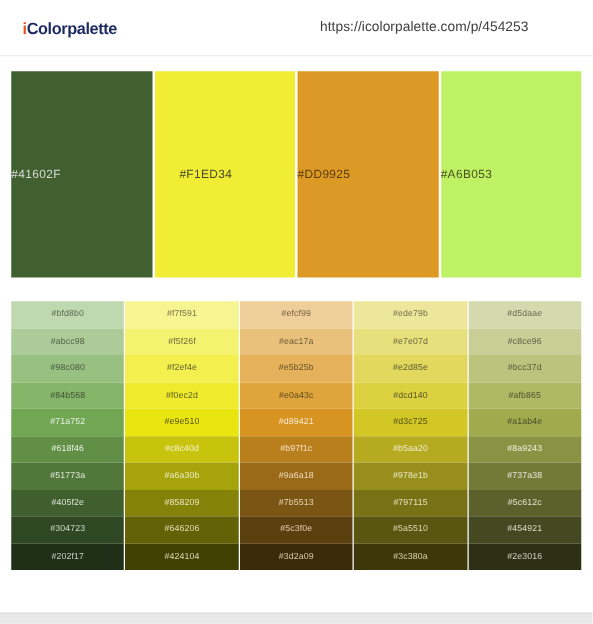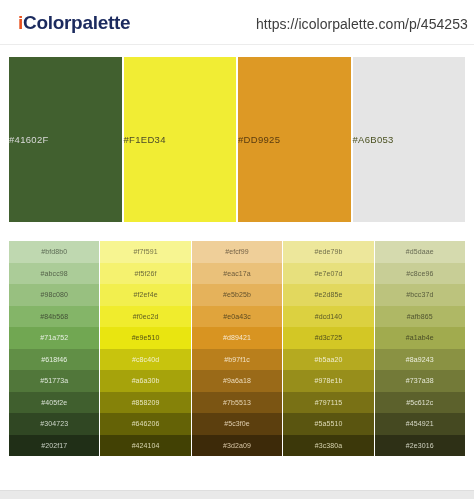--- a/index.html
+++ b/index.html
@@ -27,37 +27,37 @@
   .header {
     position: relative;
     height: 44px;
     background: #ffffff;
     border-bottom: 1px solid #ececec;
     display: flex;
     align-items: center;
   }
   .logo {
     margin-left: 18px;
-    font-size: 19px;
+    font-size: 13px;
     font-weight: bold;
     letter-spacing: -0.3px;
     white-space: nowrap;
     line-height: 1;
   }
   .logo .logo-i {
     color: #e8521e;
   }
   .logo .logo-rest {
     color: #1b2a5e;
   }
   .url {
     position: absolute;
     left: 256px;
     top: 16px;
-    font-size: 14px;
+    font-size: 11px;
     color: #3d3d3d;
     white-space: nowrap;
     letter-spacing: 0.05px;
   }
 
   
   .swatch-strip {
     position: absolute;
     left: 9px;
     top: 57px;
@@ -128,26 +128,26 @@
       <span class="logo-i" style="color: rgb(232, 82, 30);">i</span><span class="logo-rest" style="color: rgb(27, 42, 94);">Colorpalette</span>
     </div>
     <div class="url">https://icolorpalette.com/p/454253</div>
   </div>
 
   <div class="swatch-strip">
     <div class="swatch" style="background: rgb(65, 96, 47);">
       <span class="swatch-label" style="color: rgb(217, 217, 217);">#41602F</span>
     </div>
     <div class="swatch" style="background: rgb(241, 237, 52);">
-      <span class="swatch-label" style="color: rgb(74, 74, 42);">#F1ED34</span>
+      <span class="swatch-label" style="color: rgb(74, 74, 42); margin-left: 20px;">#F1ED34</span>
     </div>
     <div class="swatch" style="background: rgb(221, 153, 37);">
       <span class="swatch-label" style="color: rgb(90, 60, 16);">#DD9925</span>
     </div>
-    <div class="swatch" style="background: #e5e5e5;">
+    <div class="swatch" style="background: #bef264;">
       <span class="swatch-label" style="color: rgb(76, 82, 34);">#A6B053</span>
     </div>
   </div>
 
   <div class="grid" id="shade-grid">
       <div class="grid-col">
         <div class="grid-cell" style="background: rgb(191, 216, 176);">
           <span style="color: rgb(93, 107, 85);">#bfd8b0</span>
         </div>
         <div class="grid-cell" style="background: rgb(171, 204, 152);">

